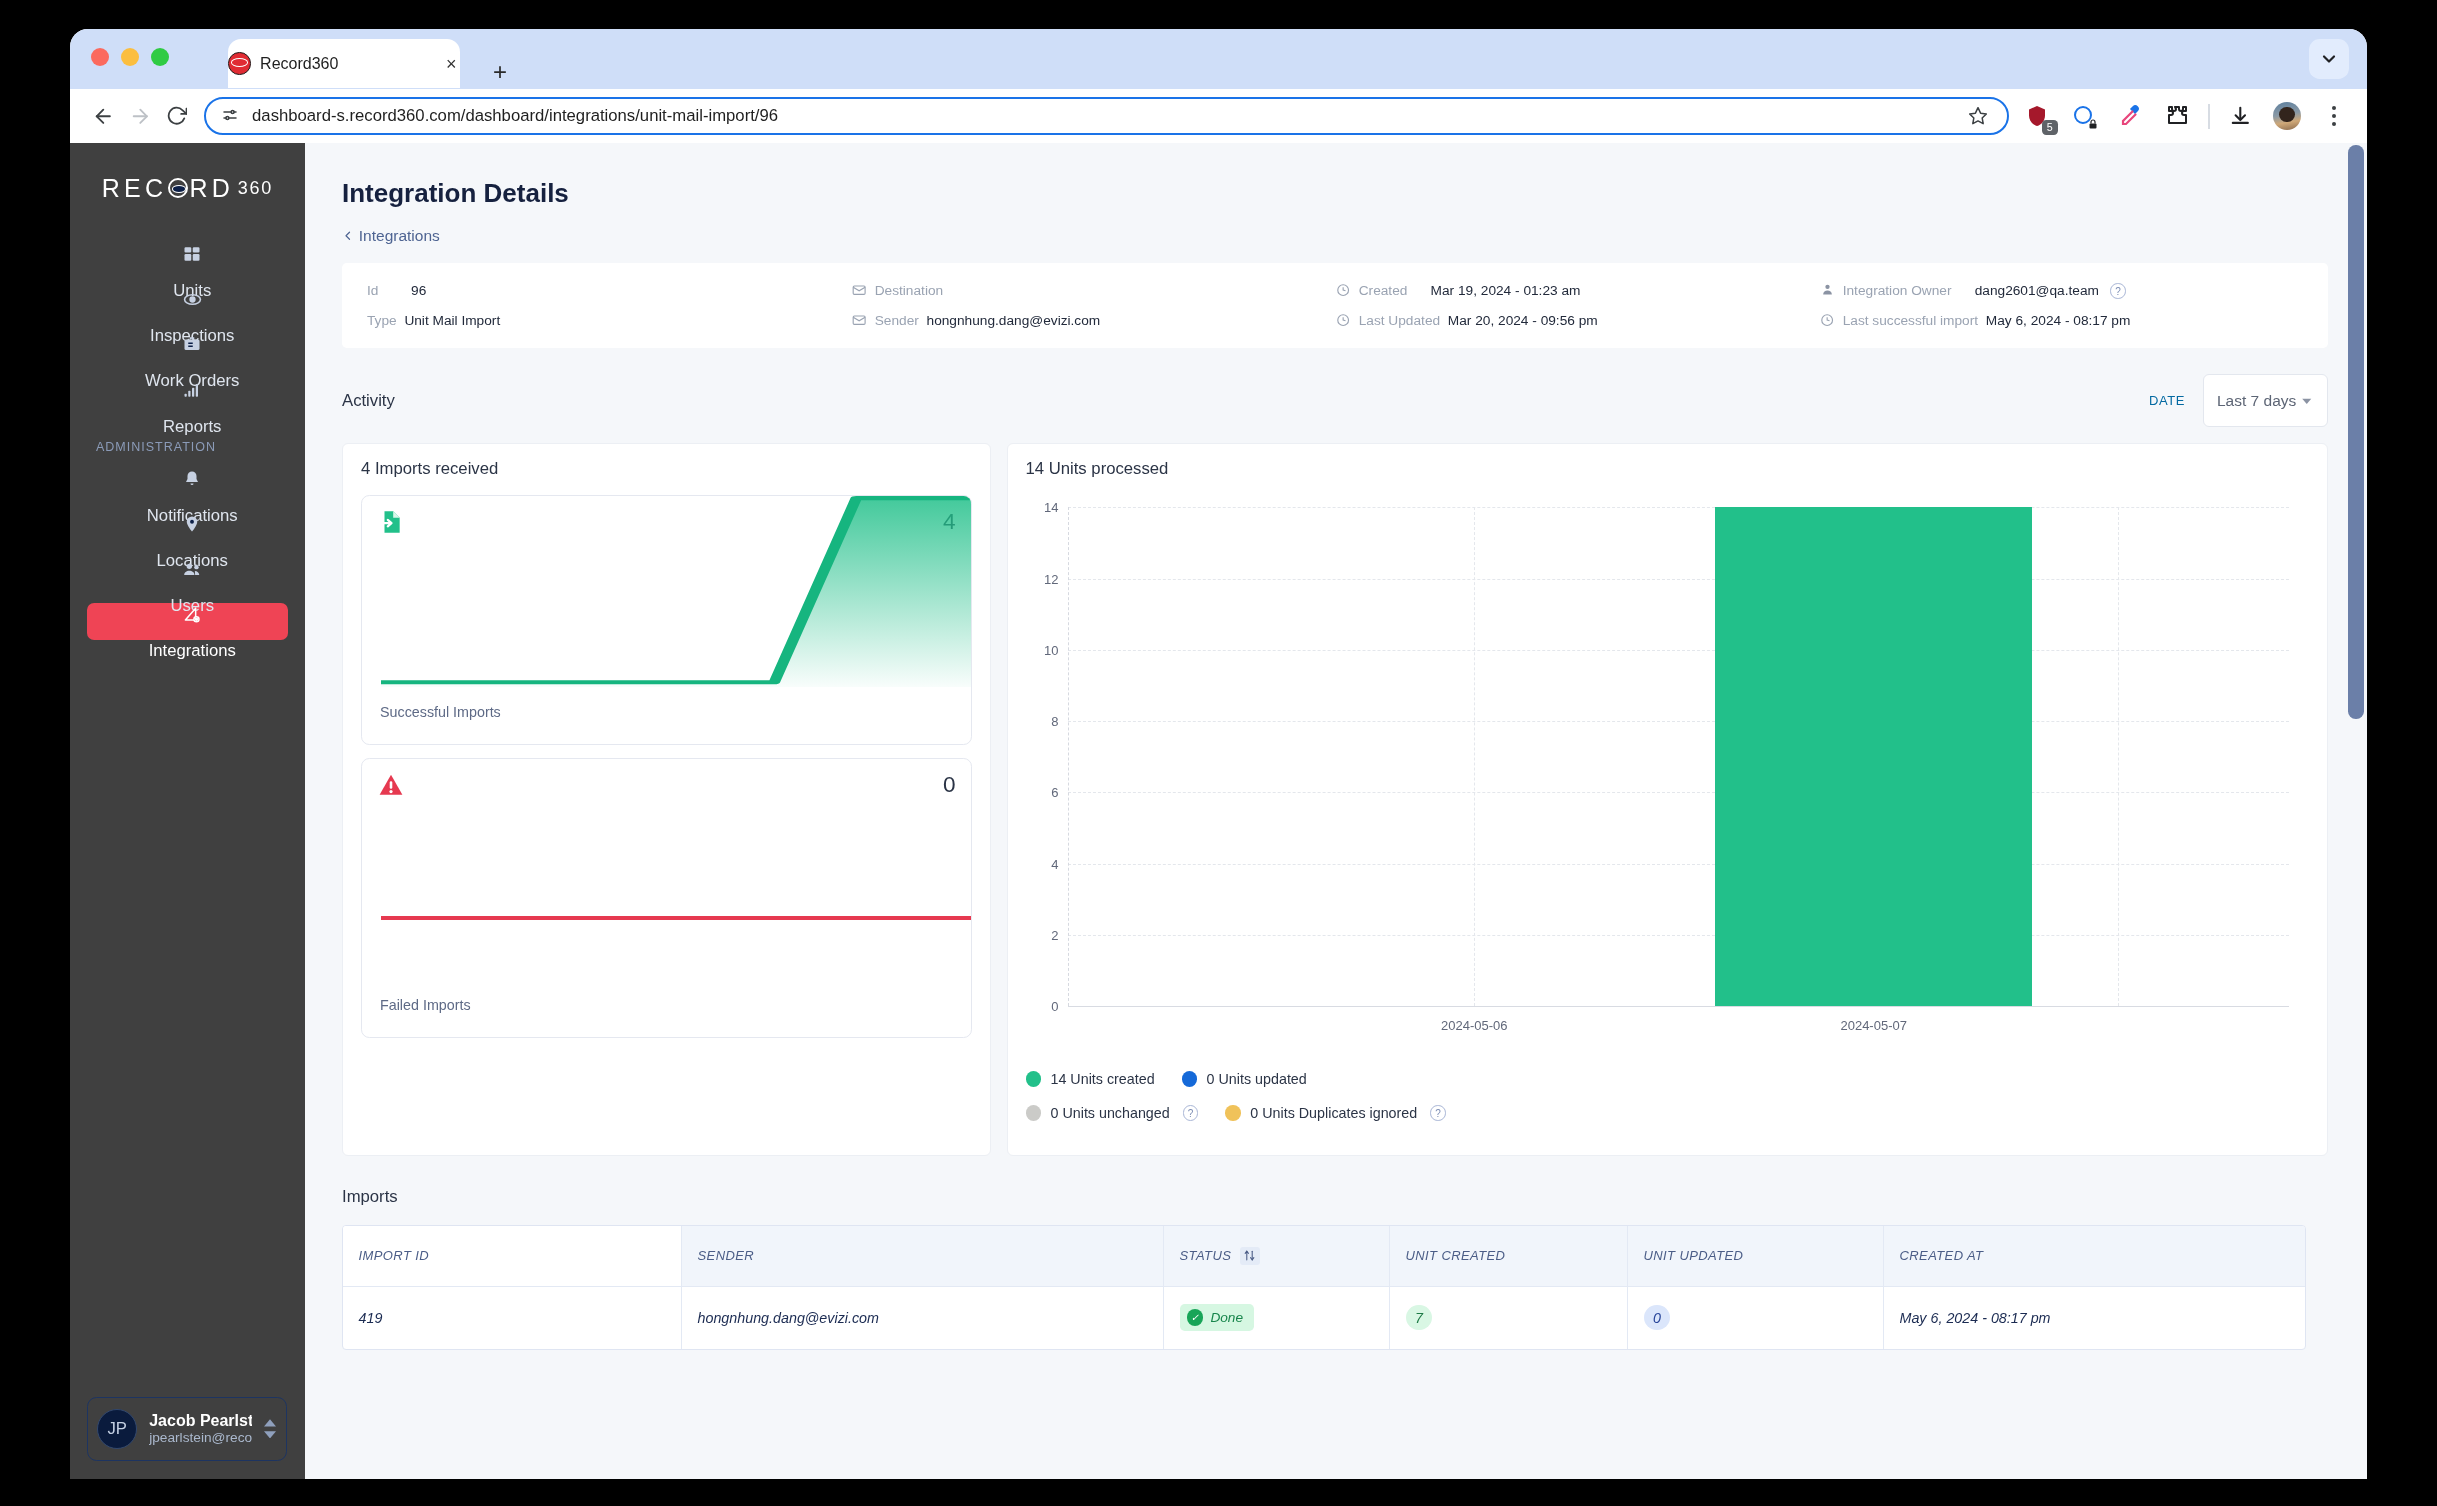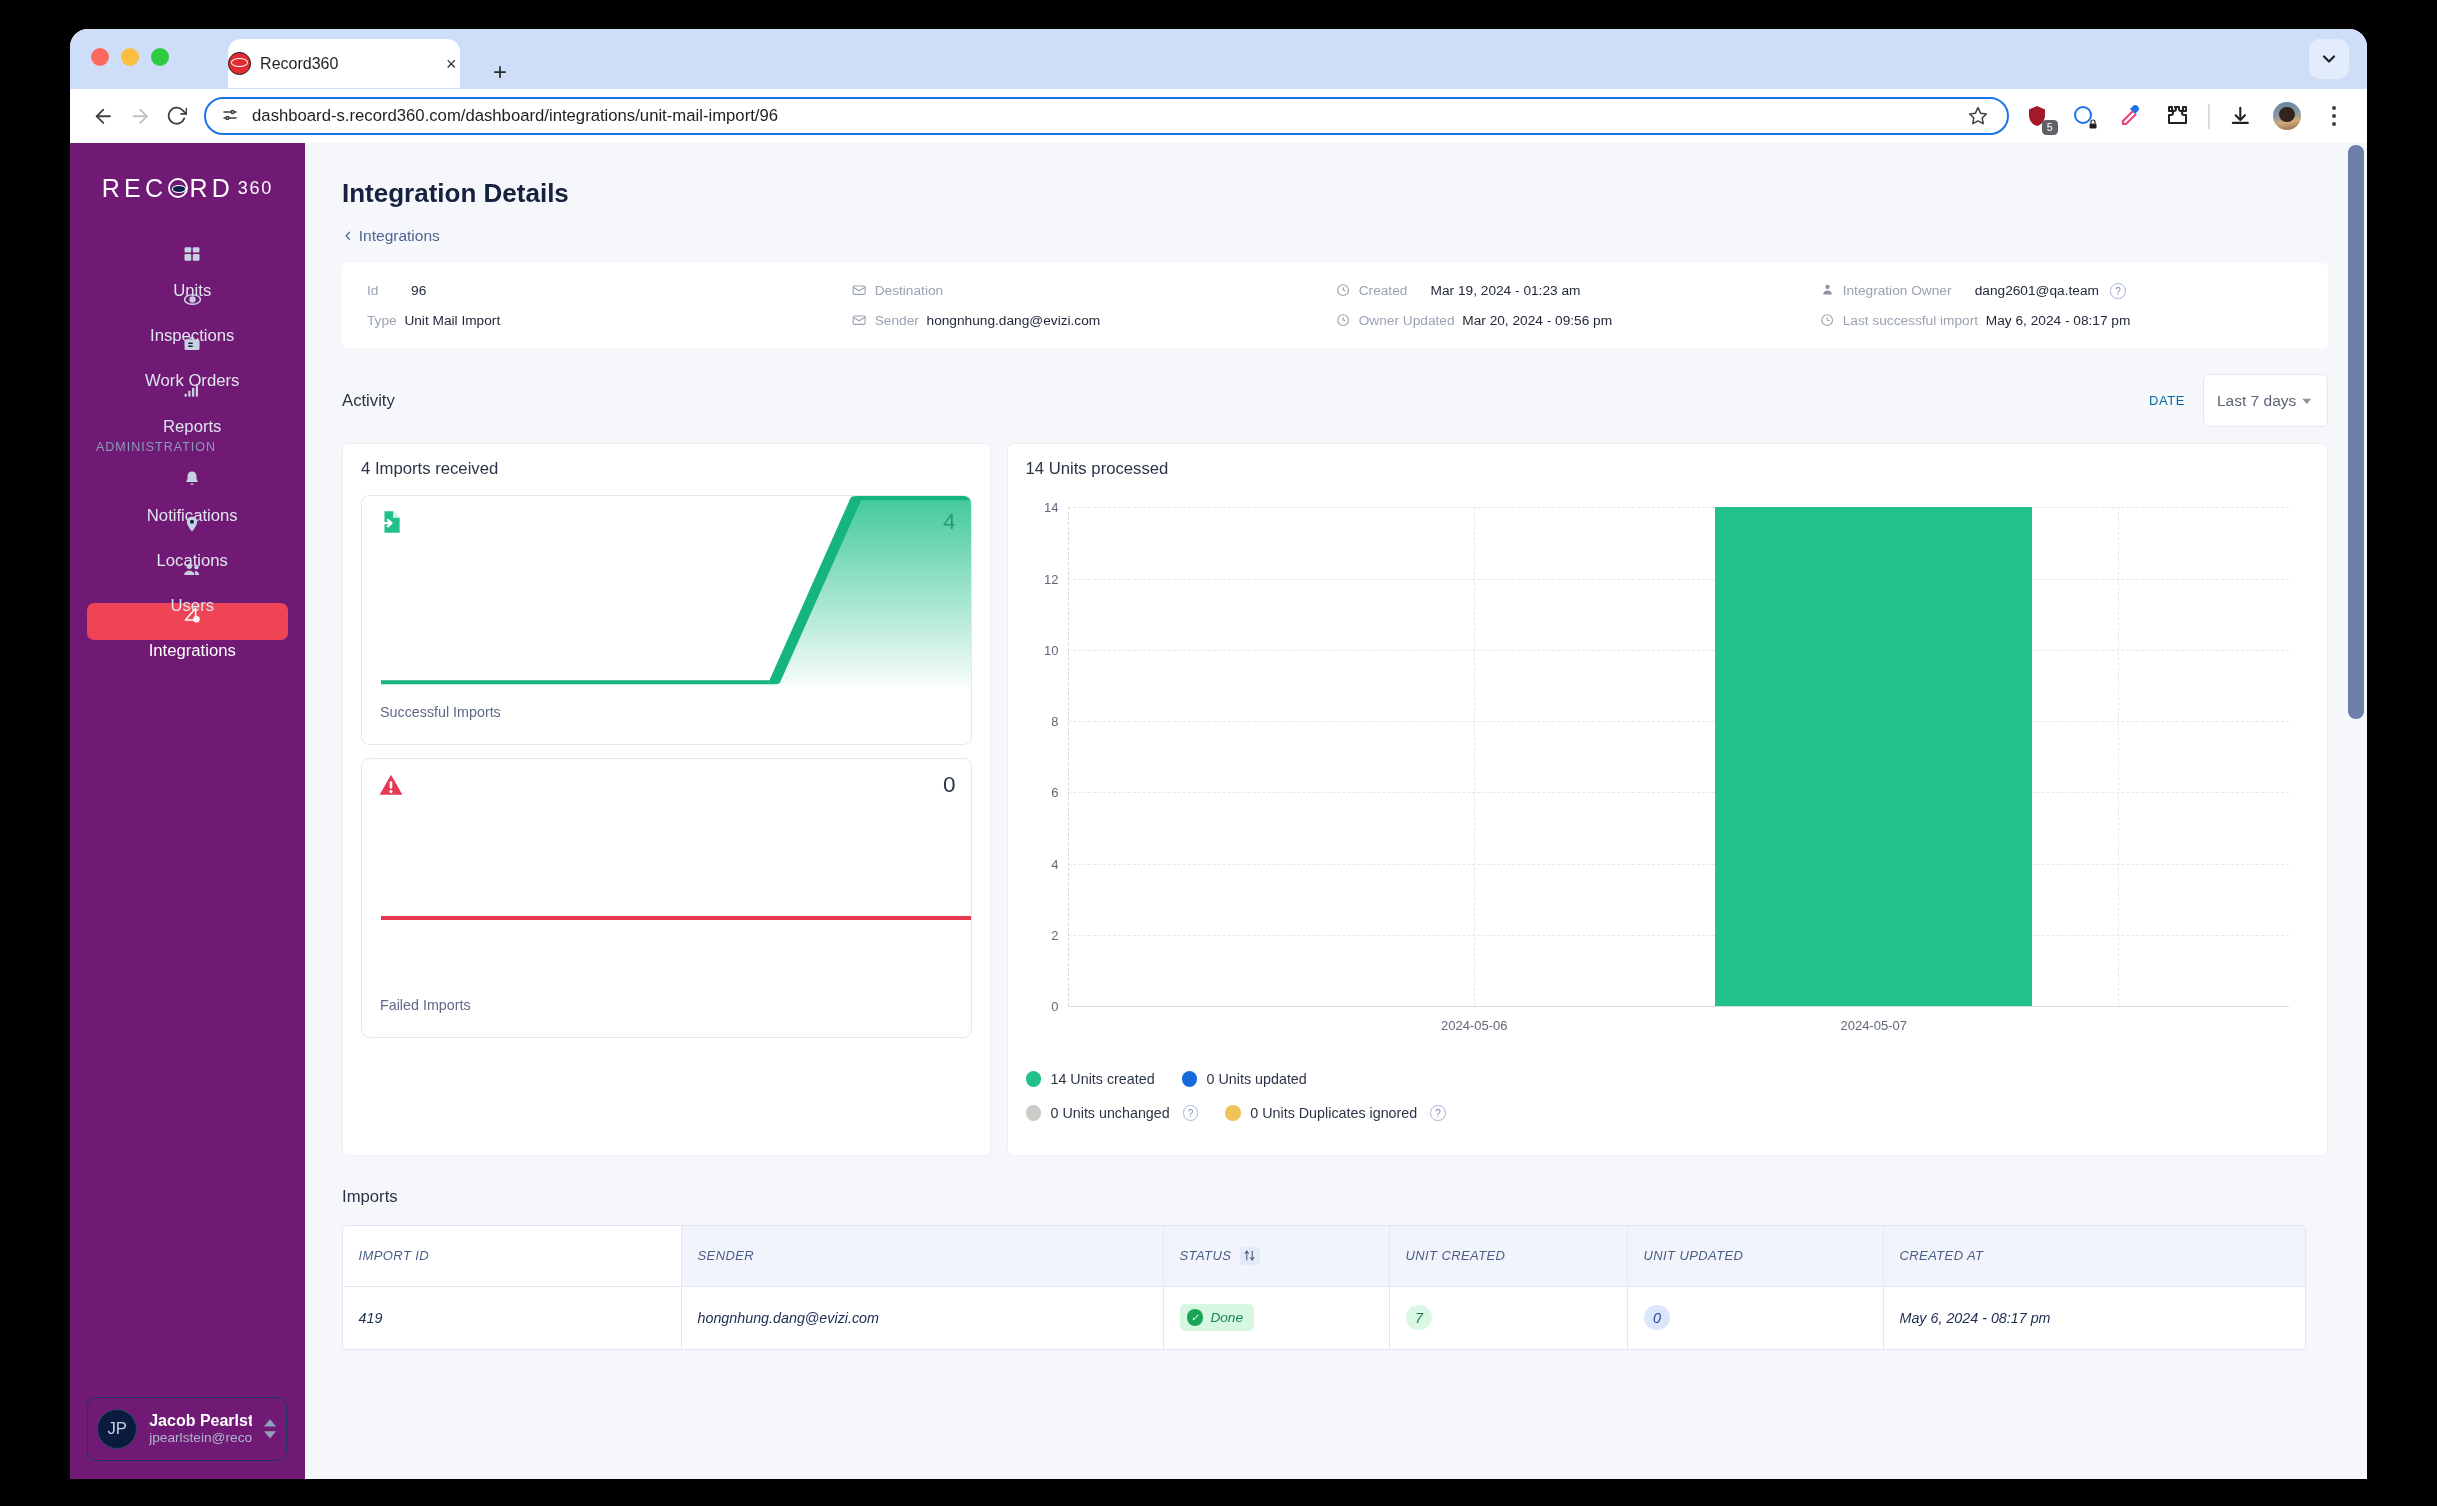--- a/index.html
+++ b/index.html
@@ -120,21 +120,21 @@
     position: absolute; left: 0; top: 114px;
     width: 2297px; height: 1336px;
     display: flex;
     background: #f5f7fa;
     overflow: hidden;
   }
 
   
   .sidebar {
     width: 235px; flex: 0 0 235px;
-    background: #701a75;
+    background: #404040;
     position: relative;
     display: flex; flex-direction: column;
   }
   .logo {
     margin: 31px auto 0;
     color: #fff;
     font-size: 25px;
     letter-spacing: 4.2px;
     font-weight: 400;
     display: flex; align-items: center;
@@ -632,21 +632,21 @@
           <span class="meta-label">Sender</span>
           <span class="meta-val">hongnhung.dang@evizi.com</span>
         </div>
         <div class="meta-item">
           <span class="meta-ico">
             <svg width="14.3" height="14.3" viewBox="0 0 24 24" fill="none" stroke="#9aa3b2" stroke-width="1.9">
                 <circle cx="12" cy="12" r="9"></circle>
                 <polyline points="12 7 12 12 16 13"></polyline>
               </svg>
           </span>
-          <span class="meta-label">Owner Updated</span>
+          <span class="meta-label">Last Updated</span>
           <span class="meta-val">Mar 20, 2024 - 09:56 pm</span>
         </div>
         <div class="meta-item">
           <span class="meta-ico">
             <svg width="14.3" height="14.3" viewBox="0 0 24 24" fill="none" stroke="#9aa3b2" stroke-width="1.9">
                 <circle cx="12" cy="12" r="9"></circle>
                 <polyline points="12 7 12 12 16 13"></polyline>
               </svg>
           </span>
           <span class="meta-label">Last successful import</span>

